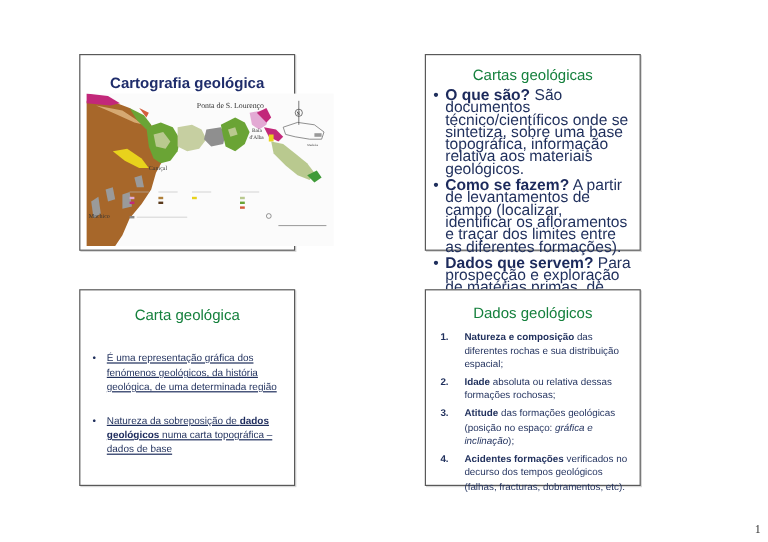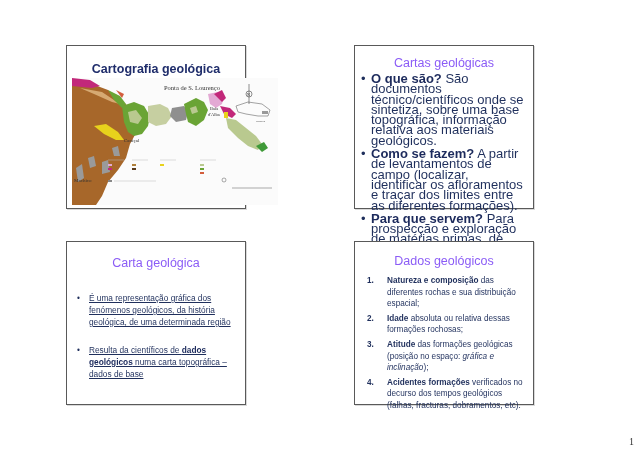--- a/index.html
+++ b/index.html
@@ -13,21 +13,21 @@
     box-shadow: 1px 1px 0 #d9d9d9;
     box-sizing: border-box;
   }
   #slide1 { left: 66px; top: 45px; }
   #slide2 { left: 354px; top: 45px; }
   #slide3 { left: 66px; top: 241px; }
   #slide4 { left: 354px; top: 241px; }
 
   .title {
     position: absolute; left: 0; right: 0; text-align: center;
-    color: #8b5cf6; font-size: 12.5px;
+    color: #15803d; font-size: 12.5px;
   }
   .title.bold { font-weight: bold; color: #1f2d6b; }
 
   ul.bullets { list-style: none; margin: 0; padding: 0; position: absolute; }
   ul.bullets li { position: relative; padding-left: 10px; font-size: 13px; line-height: 10.3px; margin-bottom: 3px; color: #1f2f5c; }
   ul.bullets li::before { content: "\2022"; position: absolute; left: 0; top: 0; }
   ul.bullets b { color: #1c2a5c; }
 
   #slide3 ul.bullets li { font-size: 8.3px; line-height: 12px; margin-bottom: 16px; padding-left: 12px; }
 
@@ -113,29 +113,29 @@
       </g>
     </svg>
   </div>
 </div>
 
 <div class="slide" id="slide2">
   <div class="title" style="top:10px;">Cartas geológicas</div>
   <ul class="bullets" style="left:6px;right:6px;top:28px;">
     <li><b>O que são?</b><span> São documentos técnico/científicos onde se sintetiza, sobre uma base topográfica, informação relativa aos materiais geológicos.</span></li>
     <li><b>Como se fazem?</b><span> A partir de levantamentos de campo (localizar, identificar os afloramentos e traçar dos limites entre as diferentes formações).</span></li>
-    <li><b>Para que servem?</b><span> Para prospecção e exploração de matérias primas, de recursos hídricos e de fontes de energia; escolha de locais para a implantação de grandes obras de engenharia; definição de riscos geológicos. São documentos indispensáveis no planeamento e ordenamento do território.</span></li>
+    <li><b>Dados que servem?</b><span> Para prospecção e exploração de matérias primas, de recursos hídricos e de fontes de energia; escolha de locais para a implantação de grandes obras de engenharia; definição de riscos geológicos. São documentos indispensáveis no planeamento e ordenamento do território.</span></li>
   </ul>
 </div>
 
 <div class="slide" id="slide3">
   <div class="title" style="top:14px;">Carta geológica</div>
   <ul class="bullets" style="left:10px;right:6px;top:50px;text-decoration:underline;">
     <li><span>É uma representação gráfica dos fenómenos geológicos, da história geológica, de uma determinada região</span></li>
-    <li><span>Resulta da científicos de </span><b>dados geológicos</b><span> numa carta topográfica –  dados de base</span></li>
+    <li><span>Natureza da sobreposição de </span><b>dados geológicos</b><span> numa carta topográfica –  dados de base</span></li>
   </ul>
 </div>
 
 <div class="slide" id="slide4">
   <div class="title" style="top:12px;">Dados geológicos</div>
   <ol class="numbered">
     <li><span class="num">1.</span><b>Natureza e composição</b><span> das diferentes rochas e sua distribuição espacial;</span></li>
     <li><span class="num">2.</span><b>Idade</b><span> absoluta ou relativa dessas formações rochosas;</span></li>
     <li><span class="num">3.</span><b>Atitude</b><span> das formações geológicas (posição no espaço: </span><i>gráfica e inclinação</i><span>);</span></li>
     <li><span class="num">4.</span><b>Acidentes formações</b><span> verificados no decurso dos tempos geológicos (falhas, fracturas, dobramentos, etc).</span></li>

